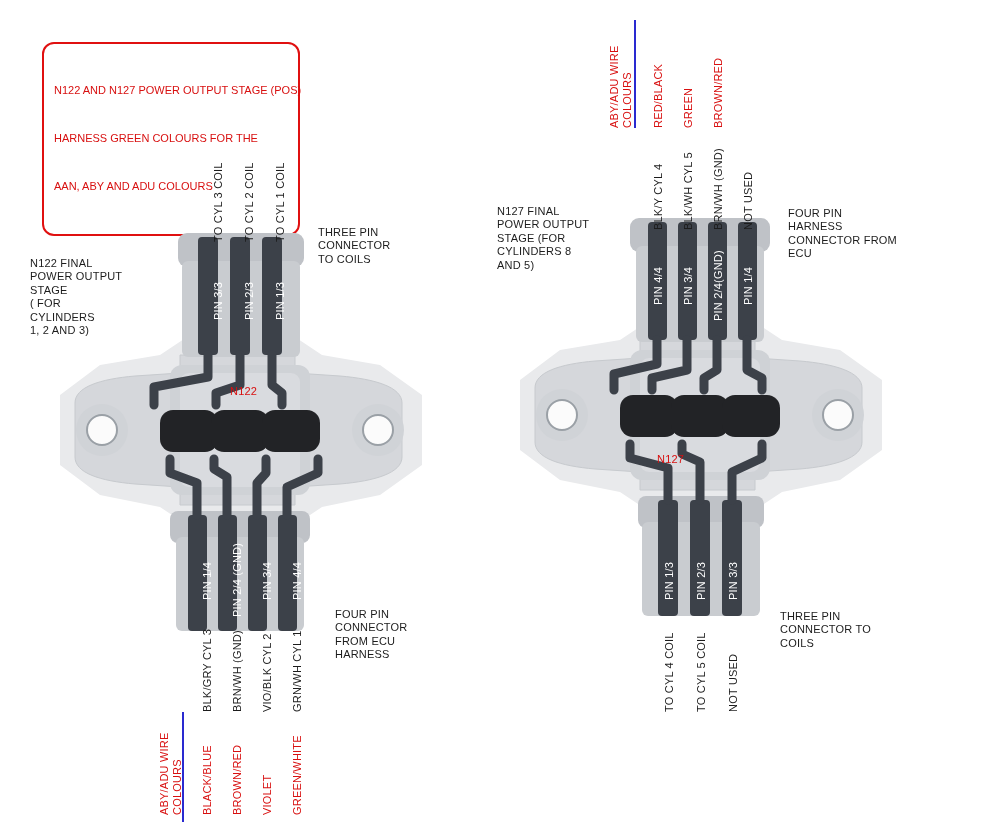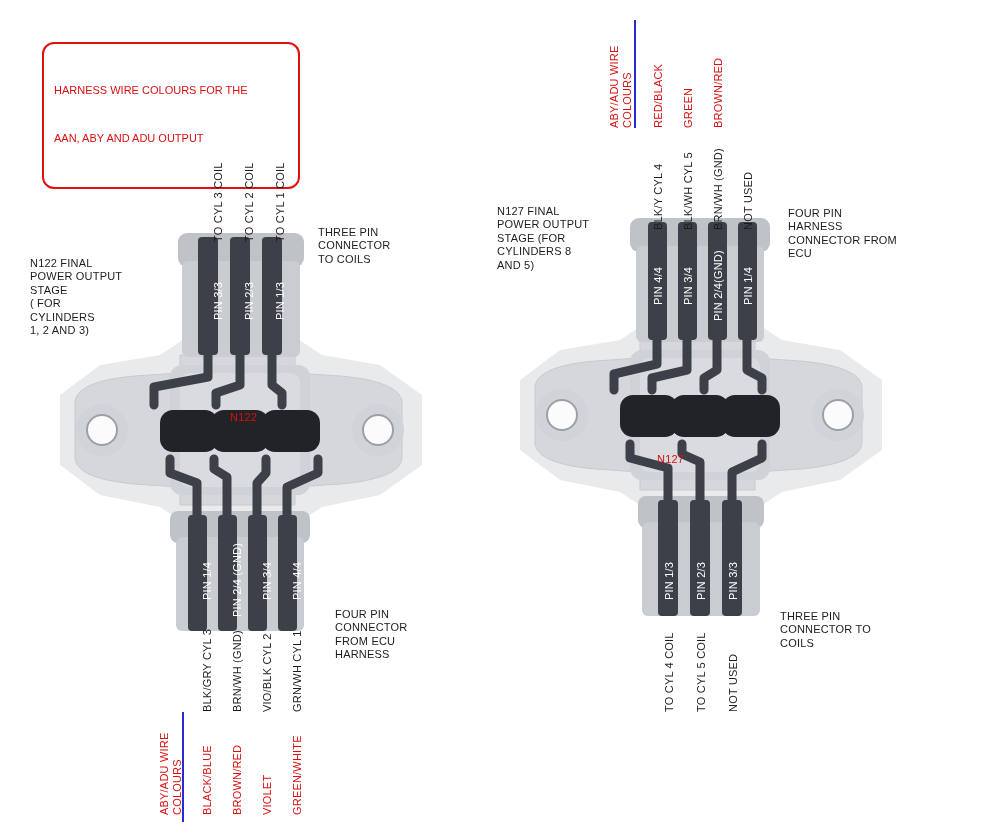--- a/index.html
+++ b/index.html
@@ -46,22 +46,23 @@
     width: 2px;
   }
   svg { display: block; }
 </style>
 </head>
 <body>
 
 <div id="stage">
 
   <div class="abs titlebox" style="left:42px; top:42px; width:234px;">
-    <div>HARNESS WIRE COLOURS FOR THE</div>
-    <div>AAN, ABY AND ADU OUTPUT</div>
+    <div>N122 AND N127 POWER OUTPUT STAGE (POS)</div>
+    <div>HARNESS GREEN COLOURS FOR THE</div>
+    <div>AAN, ABY AND ADU COLOURS</div>
   </div>
 
   <svg class="abs" style="left:30px; top:215px;" width="420" height="420" viewBox="0 0 420 420">
 
     <path d="M30 180 L70 150 L130 140 L160 120 L170 60 L250 60 L262 120 L292 140 L350 150 L392 180
              L392 250 L350 280 L292 292 L262 312 L250 372 L170 372 L160 312 L130 292 L70 280 L30 250 Z" fill="#e9eaec"></path>
 
     <path d="M45 188 C45 172 70 164 105 161 L150 158 L150 140 L265 140 L265 158 L310 161
              C345 164 372 172 372 188 L372 242 C372 258 345 266 310 269 L265 272 L265 290 L150 290
              L150 272 L105 269 C70 266 45 258 45 242 Z" fill="#d5d7db" stroke="#c7cace" stroke-width="1"></path>
@@ -96,21 +97,21 @@
     <rect x="188" y="300" width="19" height="116" rx="4" fill="#3c4149"></rect>
     <rect x="218" y="300" width="19" height="116" rx="4" fill="#3c4149"></rect>
     <rect x="248" y="300" width="19" height="116" rx="4" fill="#3c4149"></rect>
 
     <path d="M167 300 L167 268 L140 258 L140 244" stroke="#3c4149" stroke-width="9" fill="none" stroke-linecap="round" stroke-linejoin="round"></path>
     <path d="M197 300 L197 262 L184 254 L184 244" stroke="#3c4149" stroke-width="9" fill="none" stroke-linecap="round" stroke-linejoin="round"></path>
     <path d="M227 300 L227 268 L236 258 L236 244" stroke="#3c4149" stroke-width="9" fill="none" stroke-linecap="round" stroke-linejoin="round"></path>
     <path d="M257 300 L257 272 L288 258 L288 244" stroke="#3c4149" stroke-width="9" fill="none" stroke-linecap="round" stroke-linejoin="round"></path>
   </svg>
 
-  <div class="abs txt red" style="left:230px; top:385px; font-size:11px;margin-top:26px;">N122</div>
+  <div class="abs txt red" style="left:230px; top:385px; font-size:11px;">N122</div>
 
   <div class="abs txt" style="left:30px; top:257px;">N122 FINAL
 POWER OUTPUT
 STAGE
 ( FOR
 CYLINDERS
 1, 2 AND 3)</div>
 
   <div class="abs txt" style="left:318px; top:226px;">THREE PIN
 CONNECTOR

